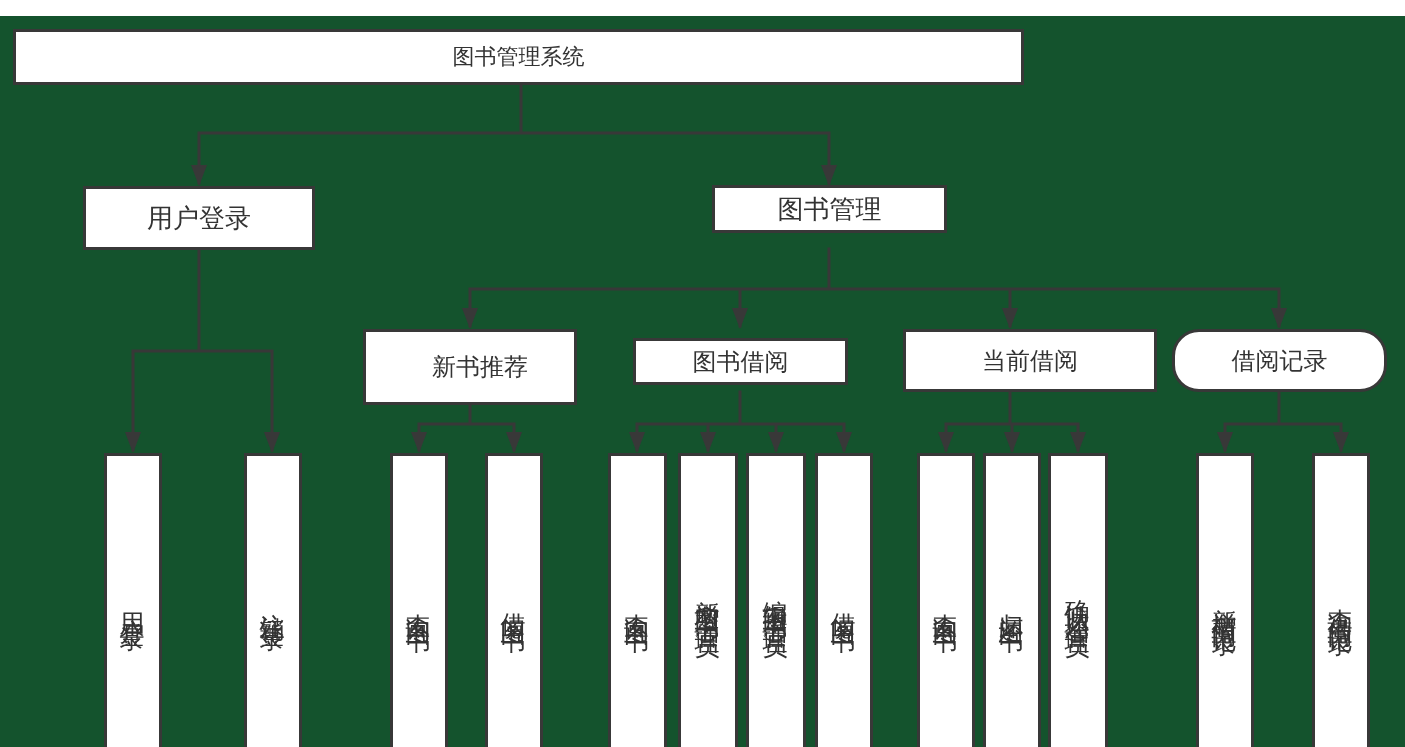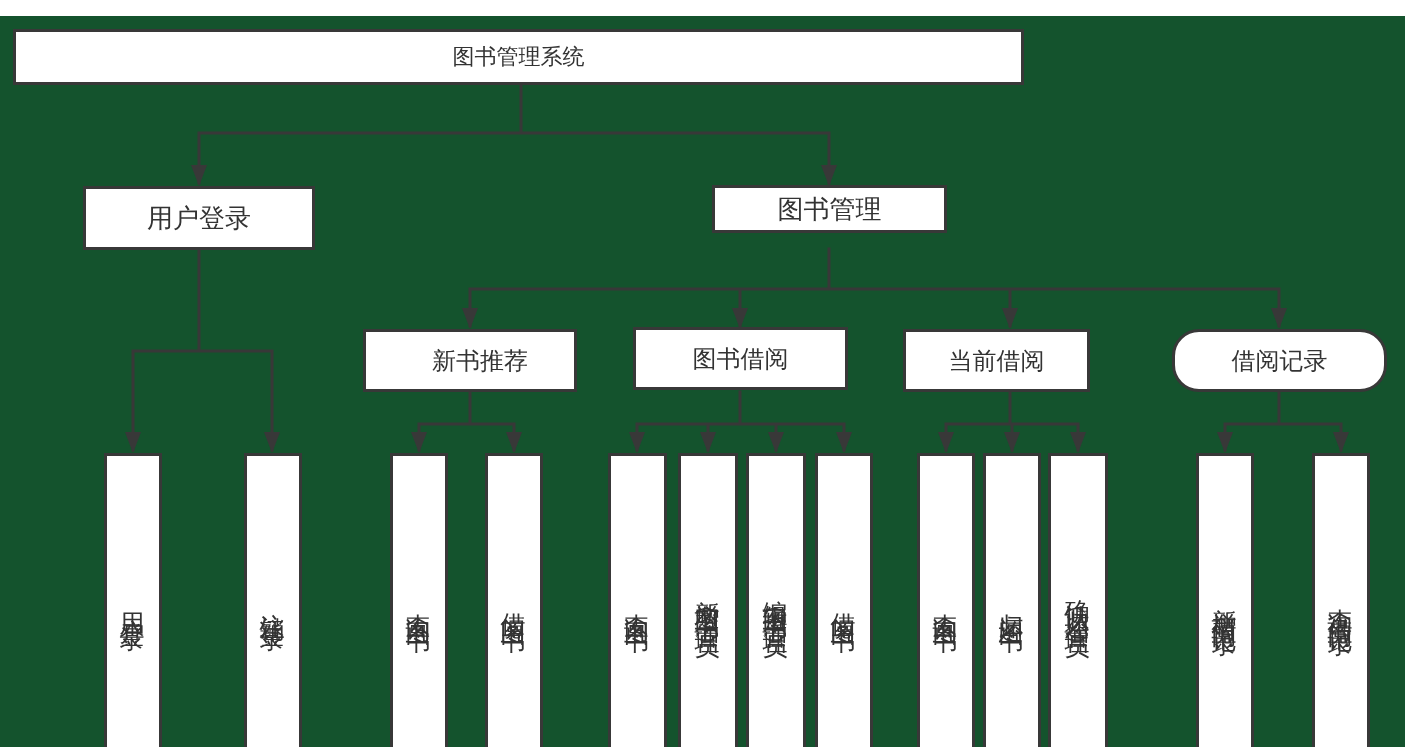--- a/index.html
+++ b/index.html
@@ -96,27 +96,27 @@
     <span>图书管理系统</span>
   </div>
 
   <div class="node h2" style="left:83px;top:170px;width:232px;height:64px;">
     <span>用户登录</span>
   </div>
   <div class="node h2" style="left:712px;top:169px;width:235px;height:48px;">
     <span>图书管理</span>
   </div>
 
-  <div class="node h3" style="left:363px;top:313px;width:214px;height:63px;padding-left:20px;">
+  <div class="node h3" style="left:363px;top:313px;width:214px;height:76px;padding-left:20px;">
     <span>新书推荐</span>
   </div>
-  <div class="node h3" style="left:633px;top:311px;width:215px;height:63px;">
+  <div class="node h3" style="left:633px;top:322px;width:215px;height:47px;">
     <span>图书借阅</span>
   </div>
-  <div class="node h3" style="left:903px;top:313px;width:187px;height:63px;">
+  <div class="node h3" style="left:903px;top:313px;width:254px;height:63px;">
     <span>当前借阅</span>
   </div>
   <div class="node h3" style="left:1172px;top:313px;width:215px;height:63px;border-radius:27px;">
     <span>借阅记录</span>
   </div>
 
   <div class="node vnode" style="left:104px;top:437px;width:58px;height:299px;">
     <span class="vtext">用户登录</span>
   </div>
   <div class="node vnode" style="left:244px;top:437px;width:58px;height:299px;">

